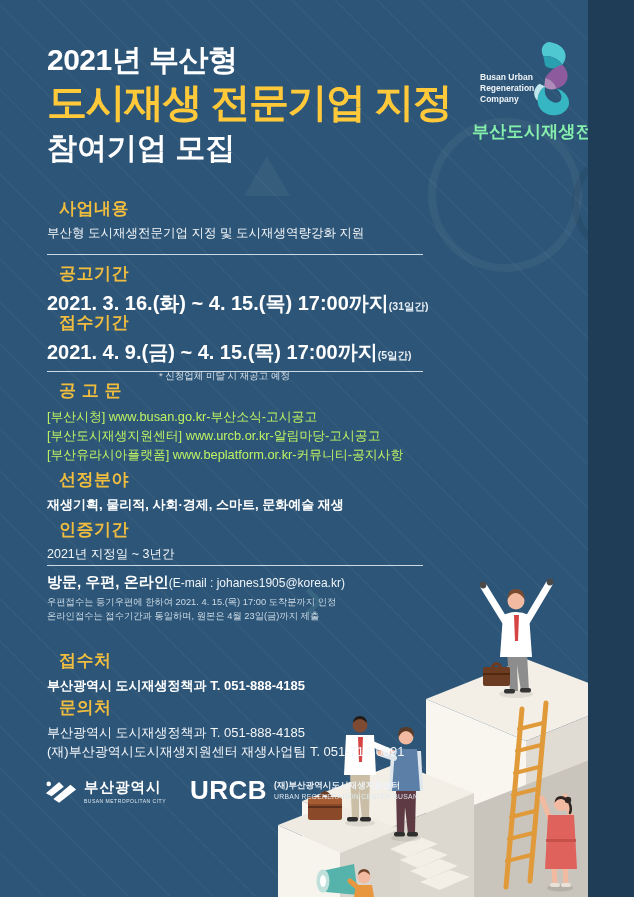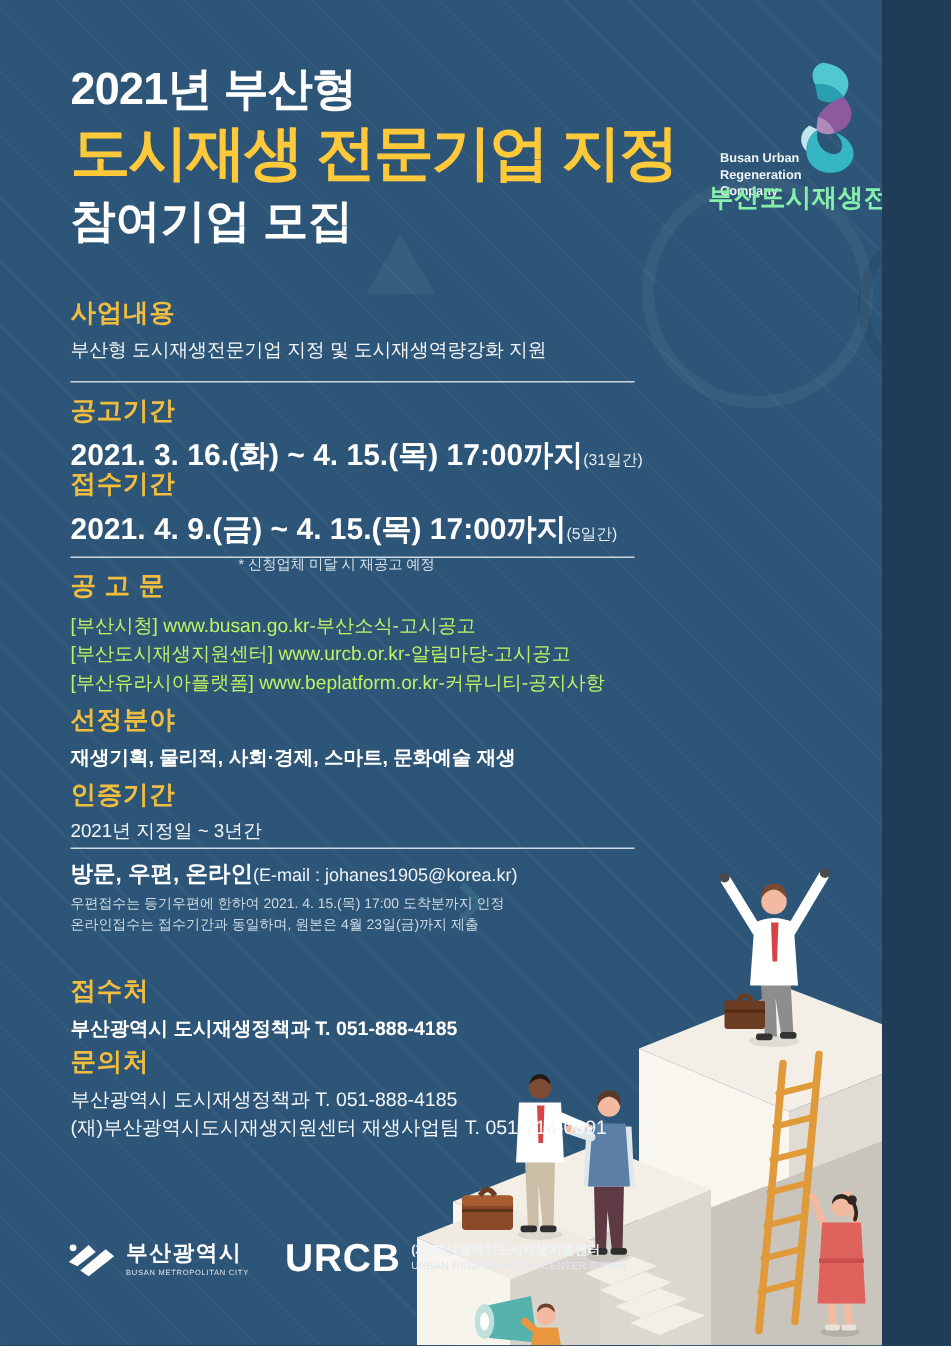--- a/index.html
+++ b/index.html
@@ -12,38 +12,38 @@
   .tri{position:absolute;left:244px;top:156px;width:0;height:0;border-left:23px solid transparent;border-right:23px solid transparent;border-bottom:40px solid rgba(255,255,255,0.05);}
   .chev{position:absolute;left:300px;top:592px;width:14px;height:14px;border-top:5px solid rgba(120,190,190,0.16);border-right:5px solid rgba(120,190,190,0.16);transform:rotate(45deg);}
 
   .title{position:absolute;left:47px;top:44px;line-height:1.05;}
   .t1{font-size:30px;font-weight:700;color:#ffffff;letter-spacing:-0.5px;}
   .t2{font-size:40px;font-weight:800;color:#ffc93a;letter-spacing:-1.5px;margin:5px 0 9px;}
   .t3{font-size:30px;font-weight:700;color:#ffffff;}
 
   .brand{position:absolute;left:470px;top:40px;width:152px;height:100px;}
   .brand .swirl{position:absolute;left:50px;top:0;width:58px;height:76px;}
-  .brand .en{position:absolute;left:10px;top:60px;font-size:8.5px;line-height:1.3;font-weight:700;color:#eef4f8;}
+  .brand .en{position:absolute;left:10px;top:32px;font-size:8.5px;line-height:1.3;font-weight:700;color:#eef4f8;}
   .brand .ko{position:absolute;left:2px;top:80px;font-size:17px;font-weight:700;color:#86efac;letter-spacing:0.3px;white-space:nowrap;}
 
   .sec{position:absolute;left:47px;width:382px;color:#f2f6f9;}
-  .sec h2{margin:0 0 5px;font-size:17px;font-weight:800;color:#f0bd3e;letter-spacing:0.5px;}
+  .sec h2{margin:0 12px 5px;font-size:17px;font-weight:800;color:#f0bd3e;letter-spacing:0.5px;}
   .body13{font-size:12.5px;line-height:1.35;color:#f2f6f9;}
   .date{font-size:20px;font-weight:700;color:#ffffff;}
-  .dur{font-size:10.5px;font-weight:400;color:#e7eef4;}
+  .dur{font-size:10.5px;font-weight:700;color:#e7eef4;}
   .note{font-size:9.5px;color:#d6e1ea;margin-top:4px;padding-left:112px;}
   .annline{font-size:12.8px;line-height:1.5;color:#bef264;white-space:nowrap;}
   .boldbody{font-size:13px;font-weight:700;color:#ffffff;}
   .mmain{font-size:15px;font-weight:800;color:#ffffff;}
   .memail{font-size:12px;font-weight:400;color:#eef4f8;}
   .mnotes{margin-top:4px;font-size:9.3px;line-height:1.5;color:#ccdbe6;}
   .cline{font-size:13px;line-height:1.45;color:#f4f7fa;white-space:nowrap;}
   .hr{position:absolute;left:47px;width:376px;height:1px;background:rgba(233,241,247,0.85);}
 
-  .footer{position:absolute;left:44px;top:825px;display:flex;align-items:center;gap:24px;}
+  .footer{position:absolute;left:44px;top:777px;display:flex;align-items:center;gap:24px;}
   .busan-logo{display:flex;align-items:center;gap:6px;}
   .busan-text .ko{font-size:14.5px;font-weight:800;color:#ffffff;letter-spacing:1px;}
   .busan-text .en{font-size:5px;color:#dfe8f0;letter-spacing:0.5px;margin-top:1px;}
   .urcb{display:flex;align-items:center;gap:7px;}
   .urcb .abbr{font-size:26px;font-weight:800;color:#ffffff;letter-spacing:0.5px;line-height:0.9;}
   .urcb .sub .ko{font-size:8.6px;font-weight:700;color:#eef3f8;line-height:1.35;}
   .urcb .sub .en{font-size:6.8px;color:#dfe8f0;letter-spacing:0.3px;line-height:1.35;}
 
   .illus{position:absolute;right:0;bottom:0;width:310px;height:340px;display:block;}
 </style>

